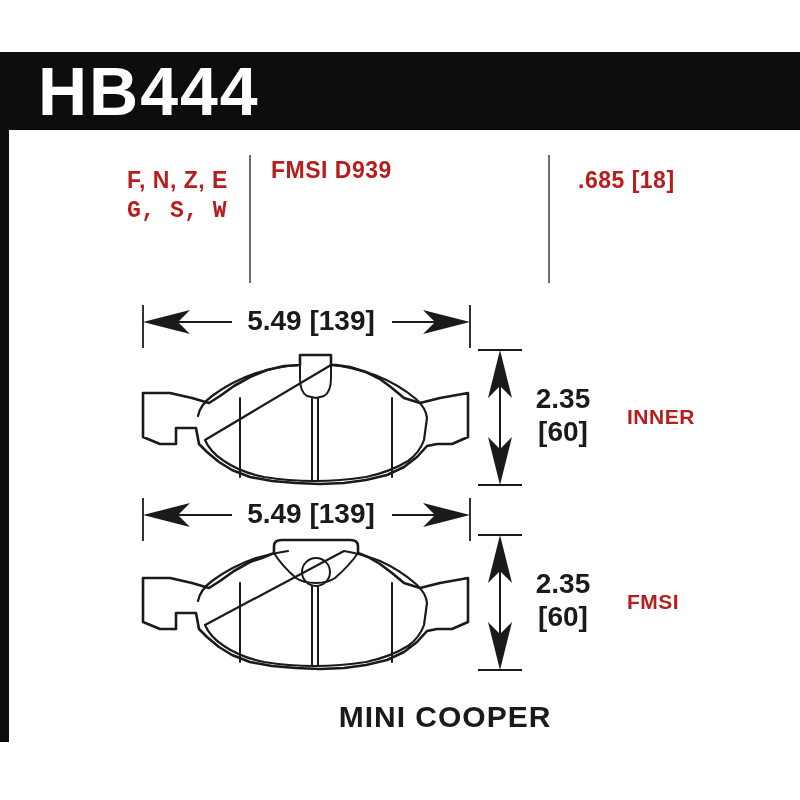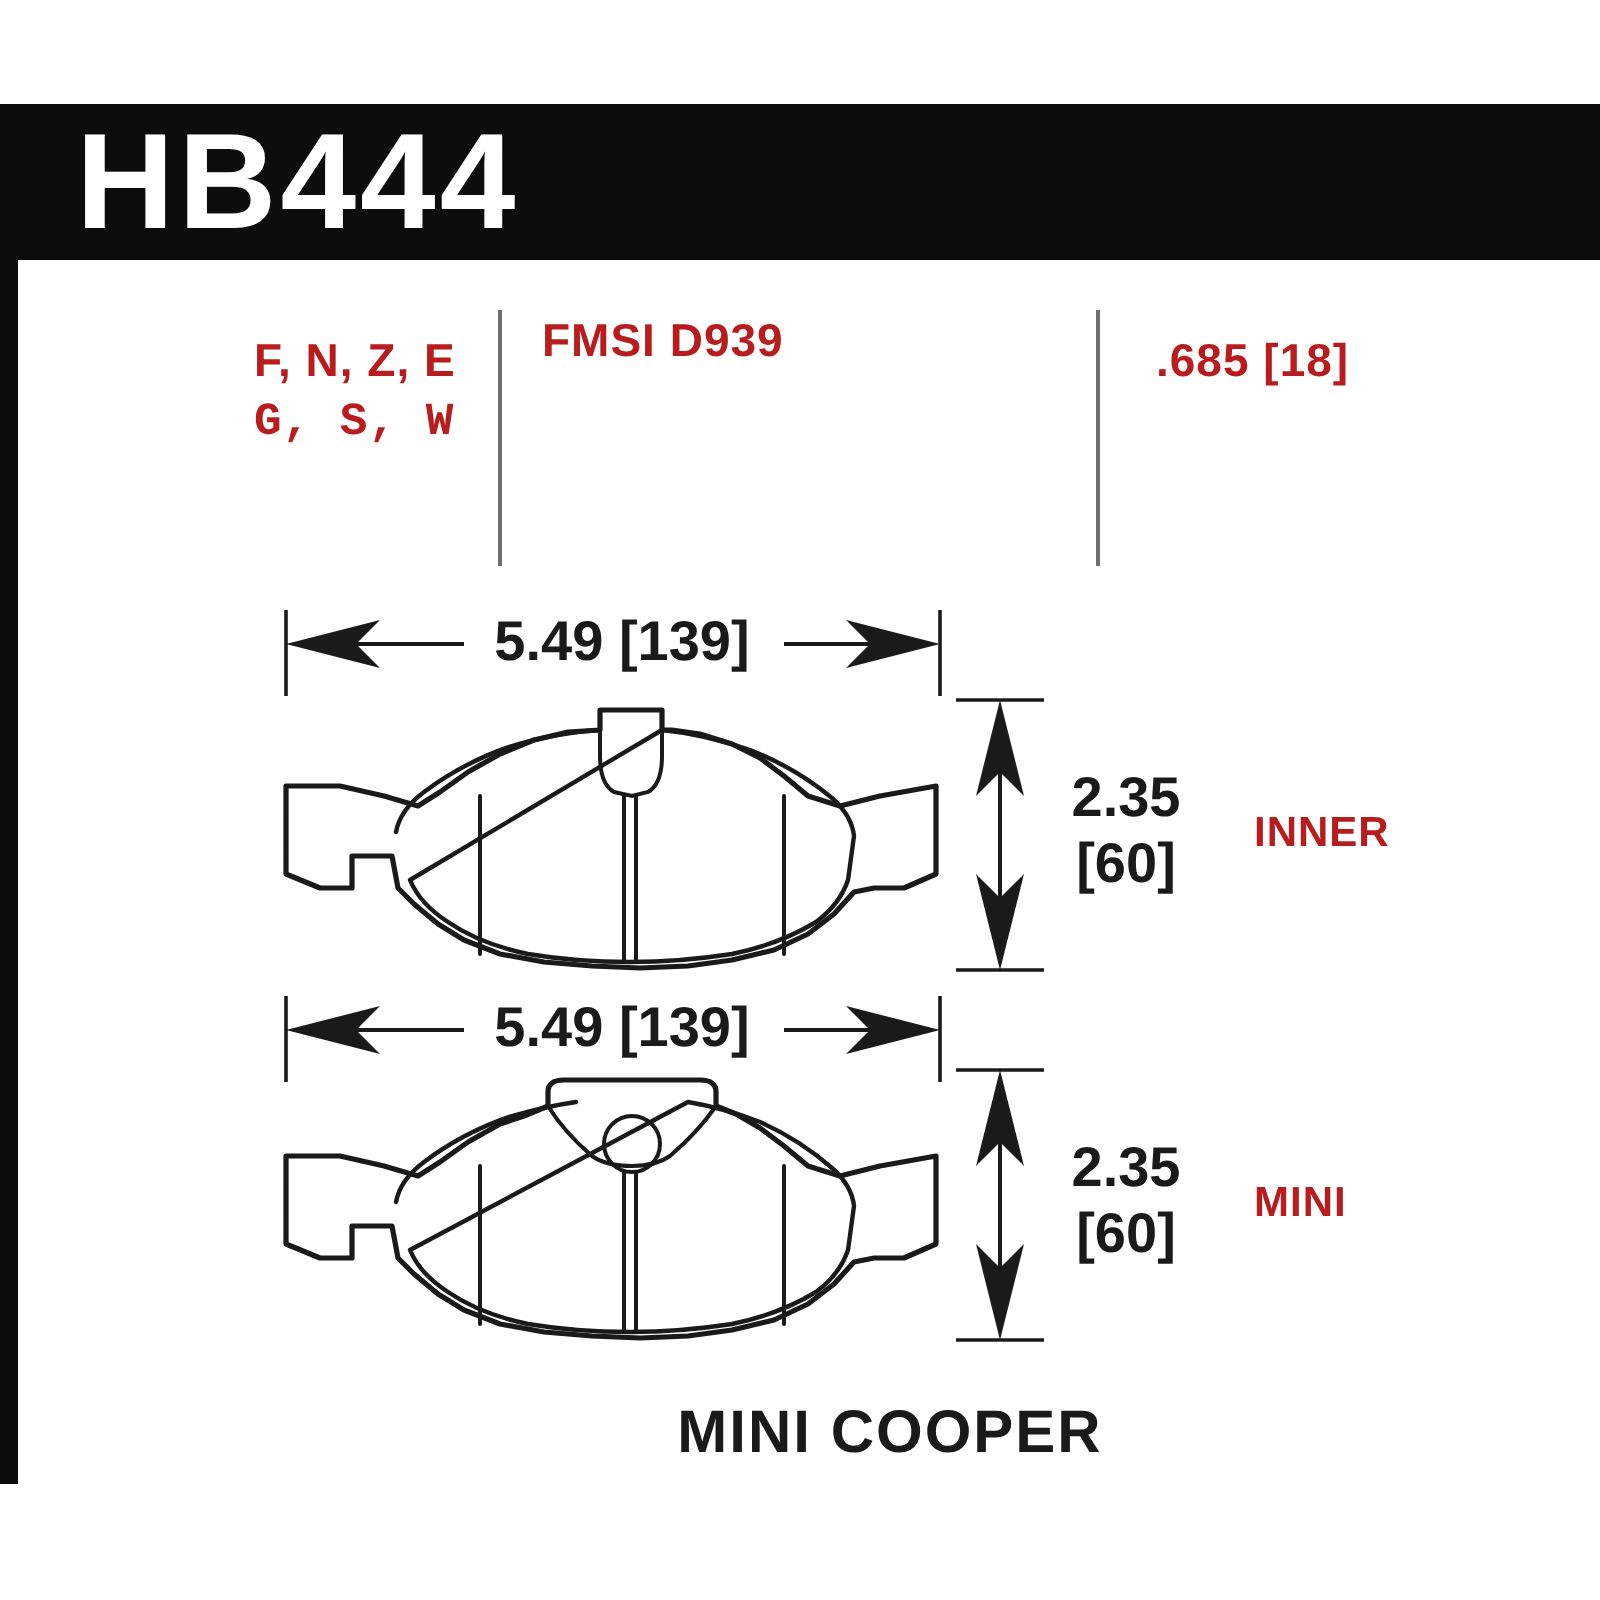--- a/index.html
+++ b/index.html
@@ -167,21 +167,21 @@
   <div class="dim-text" style="left:528px; top:385px; width:70px;">2.35</div>
   <div class="dim-text" style="left:528px; top:418px; width:70px;">[60]</div>
 
   <div class="side-label" style="left:627px; top:405px;">INNER</div>
 
   <div class="dim-text" style="left:236px; top:500px; width:150px;">5.49 [139]</div>
 
   <div class="dim-text" style="left:528px; top:570px; width:70px;">2.35</div>
   <div class="dim-text" style="left:528px; top:603px; width:70px;">[60]</div>
 
-  <div class="side-label" style="left:627px; top:590px;">MINI</div>
+  <div class="side-label" style="left:627px; top:590px;">FMSI</div>
 
   <div id="model-caption">MINI COOPER</div>
 
   <svg class="draw-layer" viewBox="0 0 800 800">
 
     <g>
       <line class="ext-line" x1="143" y1="305" x2="143" y2="348"></line>
       <line class="ext-line" x1="470" y1="305" x2="470" y2="348"></line>
       <line class="dim-line" x1="150" y1="322" x2="232" y2="322"></line>
       <polygon class="arrow-head" points="143,322 190,310 178,322 190,334"></polygon>

